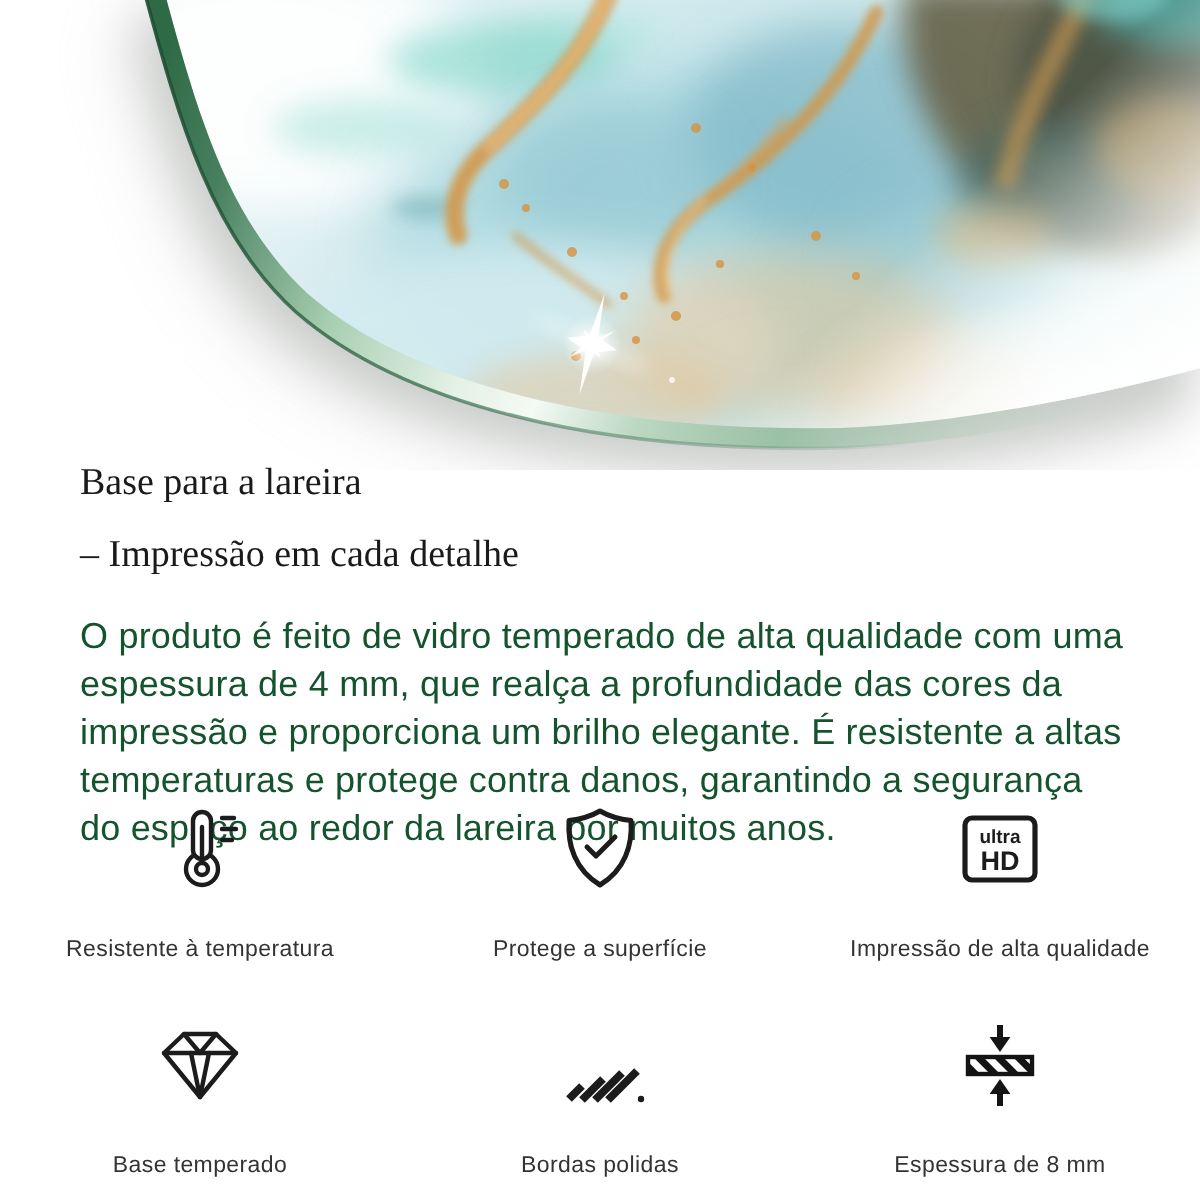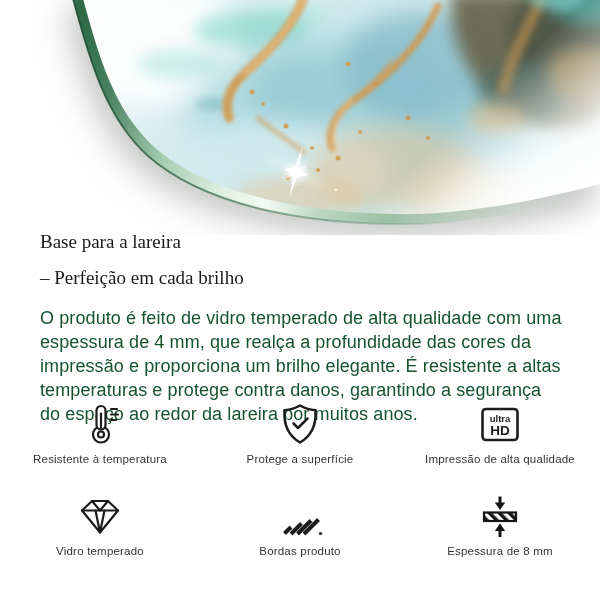--- a/index.html
+++ b/index.html
@@ -16,21 +16,21 @@
   .desc{
     margin:10px 0 0 0;font-size:18px;line-height:24px;color:#14532d;
     letter-spacing:.1px;
   }
   .features{
     position:absolute;top:399px;left:0;width:600px;
     display:grid;grid-template-columns:repeat(3,1fr);row-gap:26px;
   }
   .feature{display:flex;flex-direction:column;align-items:center;}
   .icon-box{height:50px;display:flex;align-items:center;justify-content:center;}
-  .feature-label{margin-top:4px;font-size:11.5px;color:#333333;letter-spacing:.2px;}
+  .feature-label{margin-top:20px;font-size:11.5px;color:#333333;letter-spacing:.2px;}
   .ficon{display:block;}
 </style>
 </head>
 <body>
 
 <div class="hero">
 <svg width="600" height="235" viewBox="0 0 600 235" xmlns="http://www.w3.org/2000/svg">
   <defs>
     <clipPath id="artClip">
       <path d="M82,-5 C99,58 114,110 154,147 C214,199 322,216 420,214 C478,212 548,198 604,183 L604,-5 Z"></path>
@@ -160,21 +160,21 @@
     <circle r="5" fill="#ffffff" opacity=".95" filter="url(#b2)"></circle>
     <path d="M0,-26 L2.2,-4 L13,0 L2.2,4 L0,26 L-2.2,4 L-13,0 L-2.2,-4 Z" fill="#ffffff" opacity=".95" transform="rotate(14)"></path>
     <path d="M0,-13 L1.6,-2.5 L8,0 L1.6,2.5 L0,13 L-1.6,2.5 L-8,0 L-1.6,-2.5 Z" fill="#ffffff" opacity=".85" transform="rotate(60)"></path>
   </g>
   <circle cx="336" cy="190" r="1.5" fill="#ffffff" opacity=".8"></circle>
 </svg>
 </div>
 
 <div class="content">
   <h1 class="title"><span>Base para a lareira</span><br>
-    <span>– Perfeição em cada brilho</span></h1>
+    <span>– Impressão em cada detalhe</span></h1>
   <p class="desc">O produto é feito de vidro temperado de alta qualidade com uma espessura de 4 mm, que realça a profundidade das cores da impressão e proporciona um brilho elegante. É resistente a altas temperaturas e protege contra danos, garantindo a segurança do espaço ao redor da lareira por muitos anos.</p>
 </div>
 
 <div class="features">
 
   <div class="feature">
     <div class="icon-box">
       <svg class="ficon" width="46" height="46" viewBox="0 0 46 46">
         <g fill="none" stroke="#1c1c1c" stroke-width="2.2" stroke-linecap="round">
           <circle cx="24" cy="33.5" r="8"></circle>
@@ -217,36 +217,36 @@
     <div class="icon-box">
       <svg class="ficon" width="46" height="46" viewBox="0 0 46 46">
         <g fill="none" stroke="#1c1c1c" stroke-width="2.2" stroke-linejoin="round" stroke-linecap="round">
           <path d="M15,8 L31,8 L41,17.5 L23,39.5 L5,17.5 Z"></path>
           <line x1="5" y1="17.5" x2="41" y2="17.5"></line>
           <path d="M15,8 L23,17.5 L31,8"></path>
           <path d="M18.5,17.5 L23,39.5 L27.5,17.5"></path>
         </g>
       </svg>
     </div>
-    <span class="feature-label">Vidro temperado</span>
+    <span class="feature-label">Base temperado</span>
   </div>
 
   <div class="feature">
     <div class="icon-box">
       <svg class="ficon" width="46" height="46" viewBox="0 0 46 46">
         <g stroke="#1c1c1c" stroke-width="4" stroke-linecap="butt">
           <line x1="7.5" y1="40.5" x2="14" y2="34"></line>
           <line x1="14" y1="41" x2="24.5" y2="30.5"></line>
           <line x1="20.5" y1="41" x2="34" y2="27.5"></line>
           <line x1="27" y1="41" x2="41.5" y2="26.5"></line>
         </g>
         <circle cx="43.5" cy="40.5" r="1.6" fill="#1c1c1c"></circle>
       </svg>
     </div>
-    <span class="feature-label">Bordas produto</span>
+    <span class="feature-label">Bordas polidas</span>
   </div>
 
   <div class="feature">
     <div class="icon-box">
       <svg class="ficon" width="46" height="46" viewBox="0 0 46 46">
         <defs>
           <pattern id="hatchP" width="7" height="7" patternUnits="userSpaceOnUse" patternTransform="rotate(-45)">
             <rect width="7" height="7" fill="#ffffff"></rect>
             <rect width="3.5" height="7" fill="#141414"></rect>
           </pattern>

